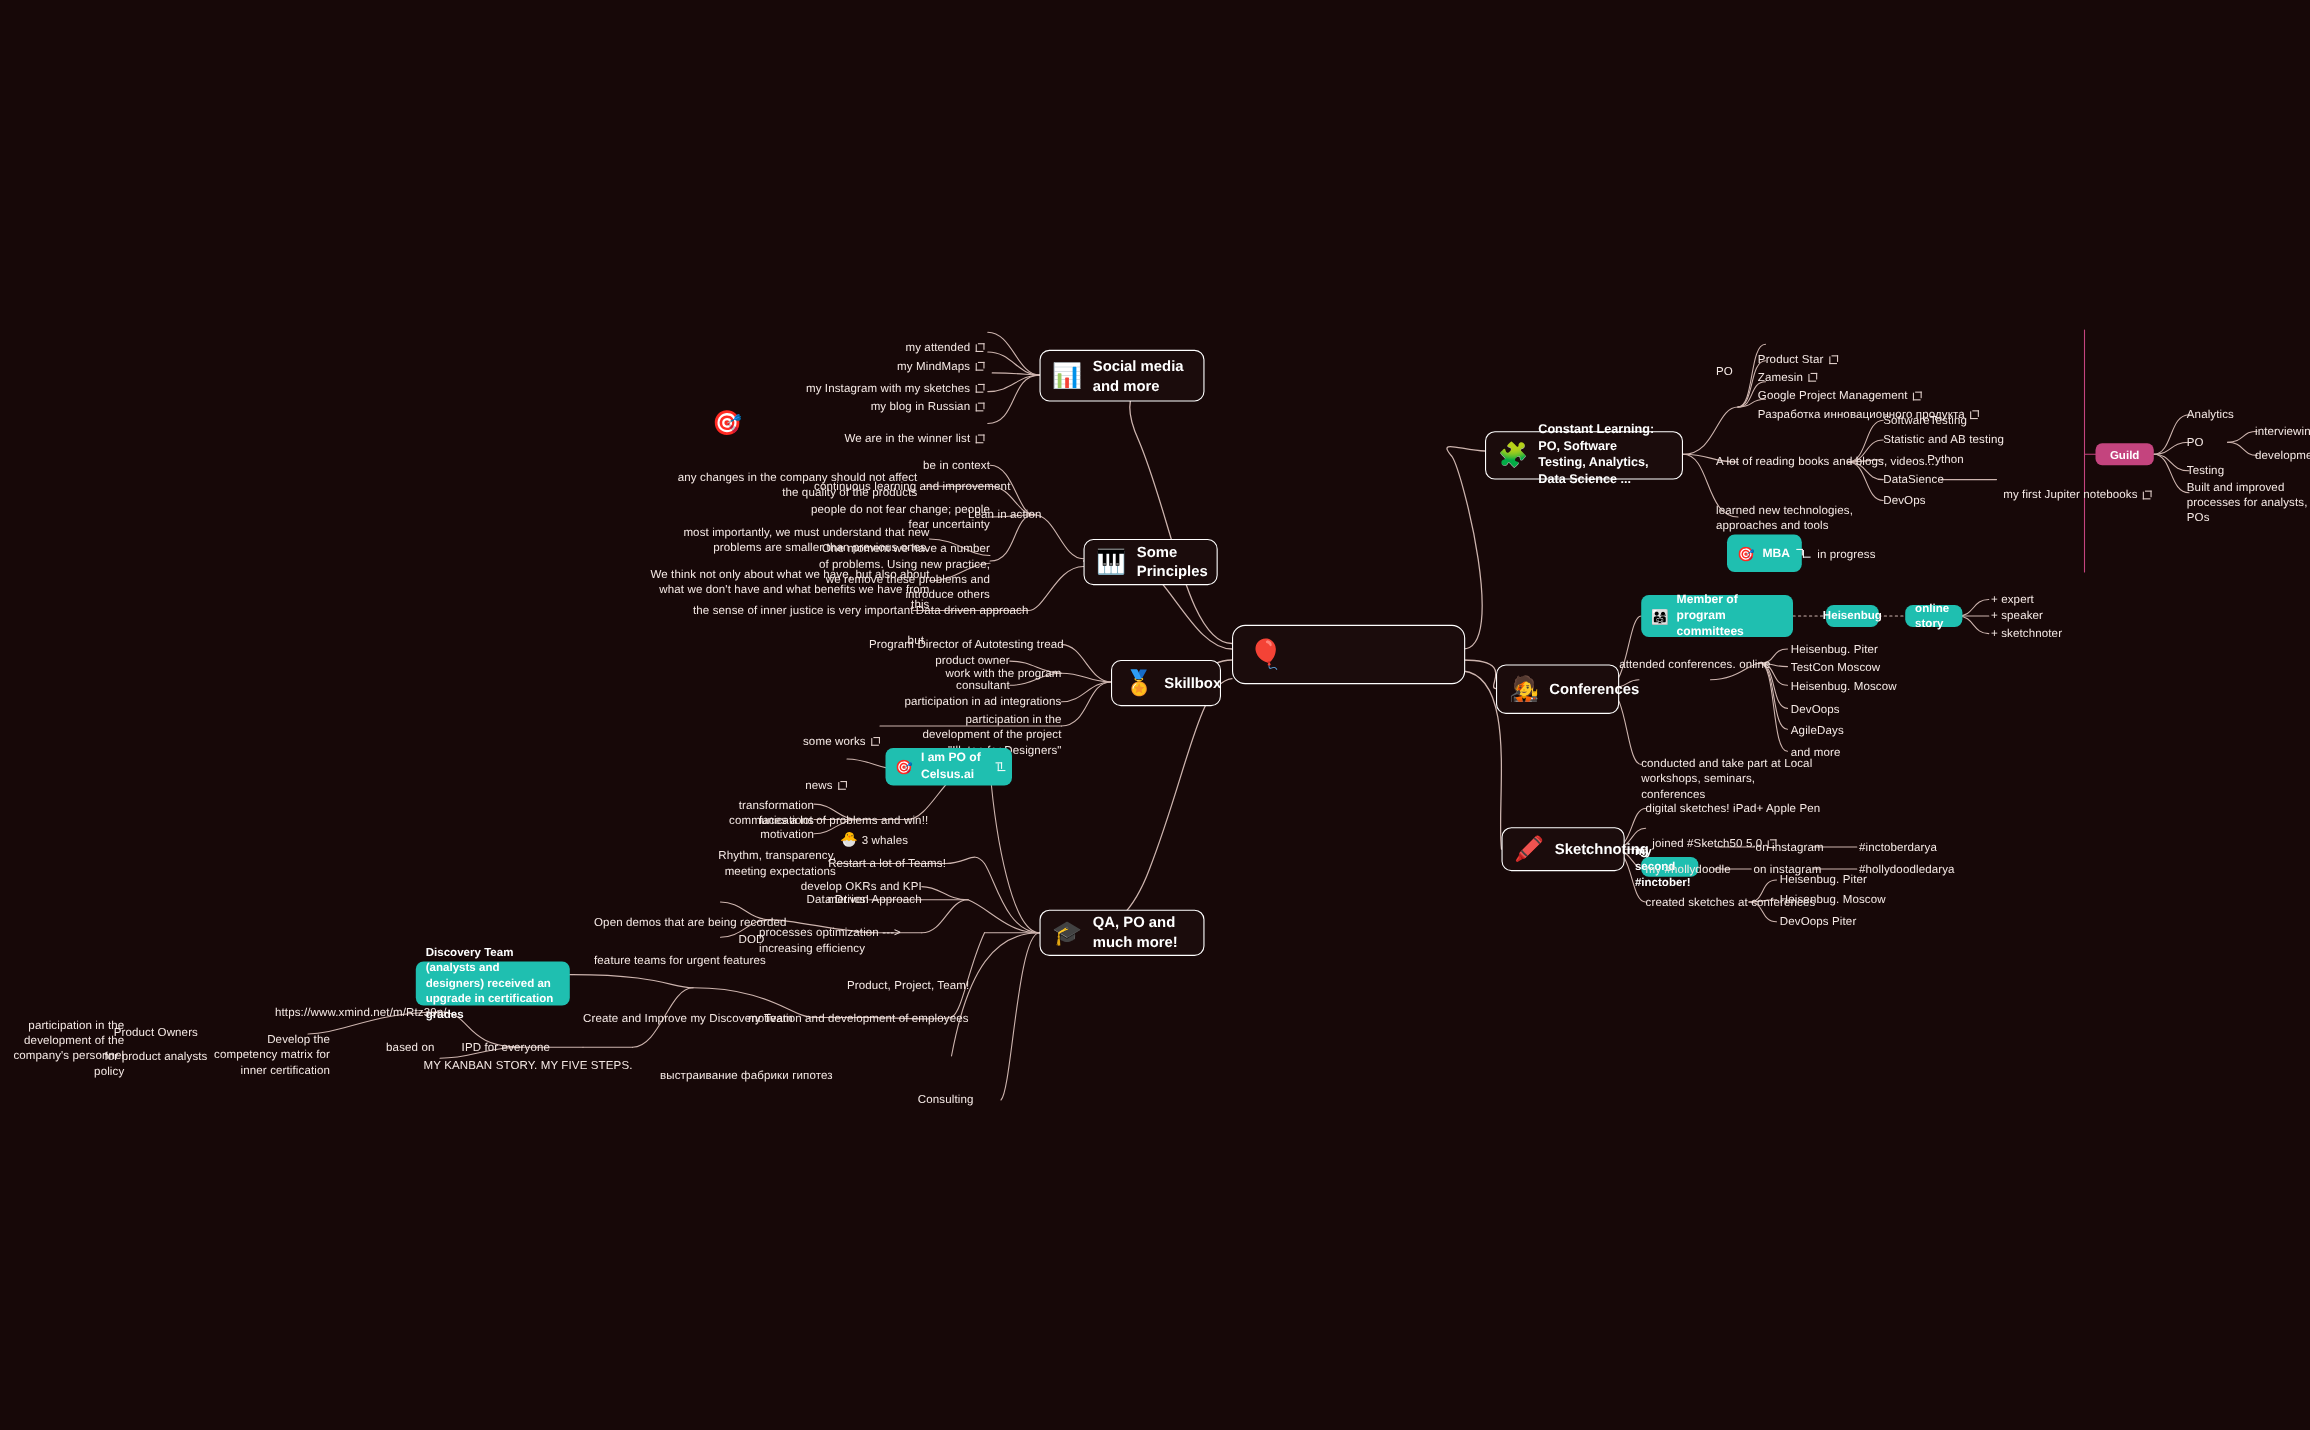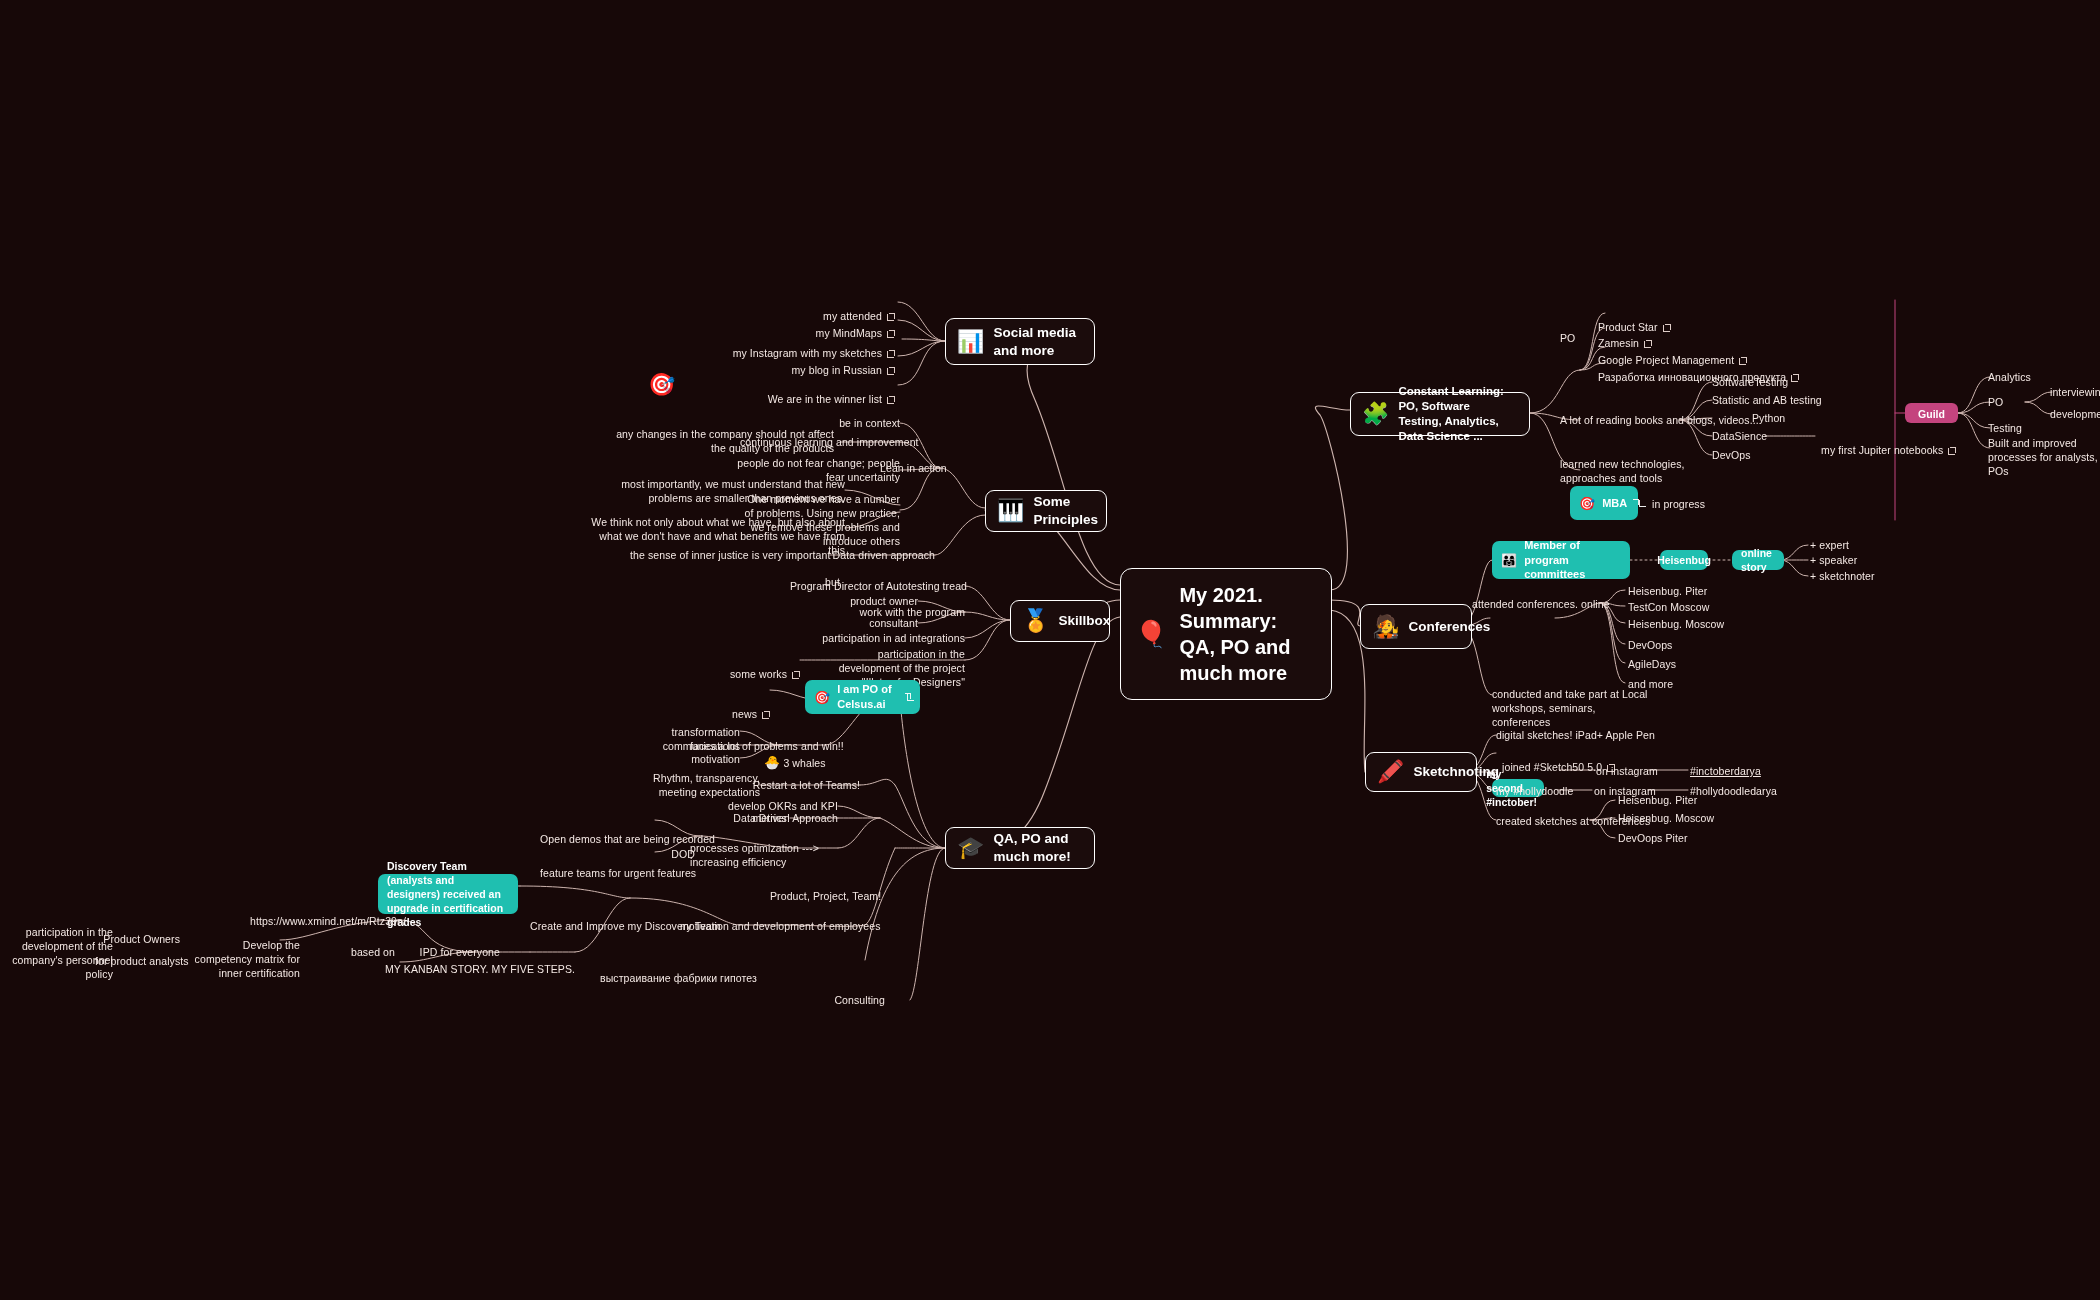--- a/index.html
+++ b/index.html
@@ -185,23 +185,20 @@
     <path d="M1558 790 L1592 790"></path>
     <path name="x" d="M1648 790 L1688 790"></path>
     <path d="M1590 820 C1605 820 1600 800 1615 800"></path>
     <path d="M1590 820 C1605 820 1600 818 1615 818"></path>
     <path d="M1590 820 C1605 820 1600 838 1615 838"></path>
   </g>
 </svg>
 
 <div class="central" style="left:1120px;top:568px;width:212px;">
   <span class="ico emoji xl">🎈</span>
-  <span class="t">
-    <span>My 2021. Summary:</span><br><span>QA, PO and much more</span>
-  </span>
 </div>
 
 <div class="node" style="left:945px;top:318px;width:150px;height:47px;">
   <span class="ico emoji lg">📊</span>
   <span class="t">Social media and more</span>
 </div>
 <div class="lbl r" style="left:700px;top:296px;width:195px;">
   <span>my attended</span><span class="extico"></span></div>
 <div class="lbl r" style="left:700px;top:313px;width:195px;">
   <span>my MindMaps</span><span class="extico"></span></div>
@@ -361,21 +358,21 @@
   <span class="ico emoji lg">🖍️</span>
   <span class="t">Sketchnoting</span>
 </div>
 <div class="lbl" style="left:1496px;top:729px;">digital sketches! iPad+ Apple Pen</div>
 <div class="lbl" style="left:1496px;top:747px;">
   <span>joined #Sketch50 5.0</span><span class="extico"></span></div>
 <div class="teal" style="left:1492px;top:779px;width:52px;height:18px;padding:2px 7px;justify-content:flex-end;">
   <span>my second #inctober!</span>
     </div>
 <div class="lbl" style="left:1596px;top:765px;">on instagram</div>
-<div class="lbl" style="left:1690px;top:765px;text-decoration:underline;">#inctoberdarya</div>
+<div class="lbl" style="left:1690px;top:765px;">#inctoberdarya</div>
 <div class="lbl" style="left:1496px;top:785px;">my #hollydoodle</div>
 <div class="lbl" style="left:1594px;top:785px;">on instagram</div>
 <div class="lbl" style="left:1690px;top:785px;">#hollydoodledarya</div>
 <div class="lbl" style="left:1496px;top:815px;">created sketches at conferences</div>
 <div class="lbl" style="left:1618px;top:794px;">Heisenbug. Piter</div>
 <div class="lbl" style="left:1618px;top:812px;">Heisenbug. Moscow</div>
 <div class="lbl" style="left:1618px;top:832px;">DevOops Piter</div>
 
 </div>
 

